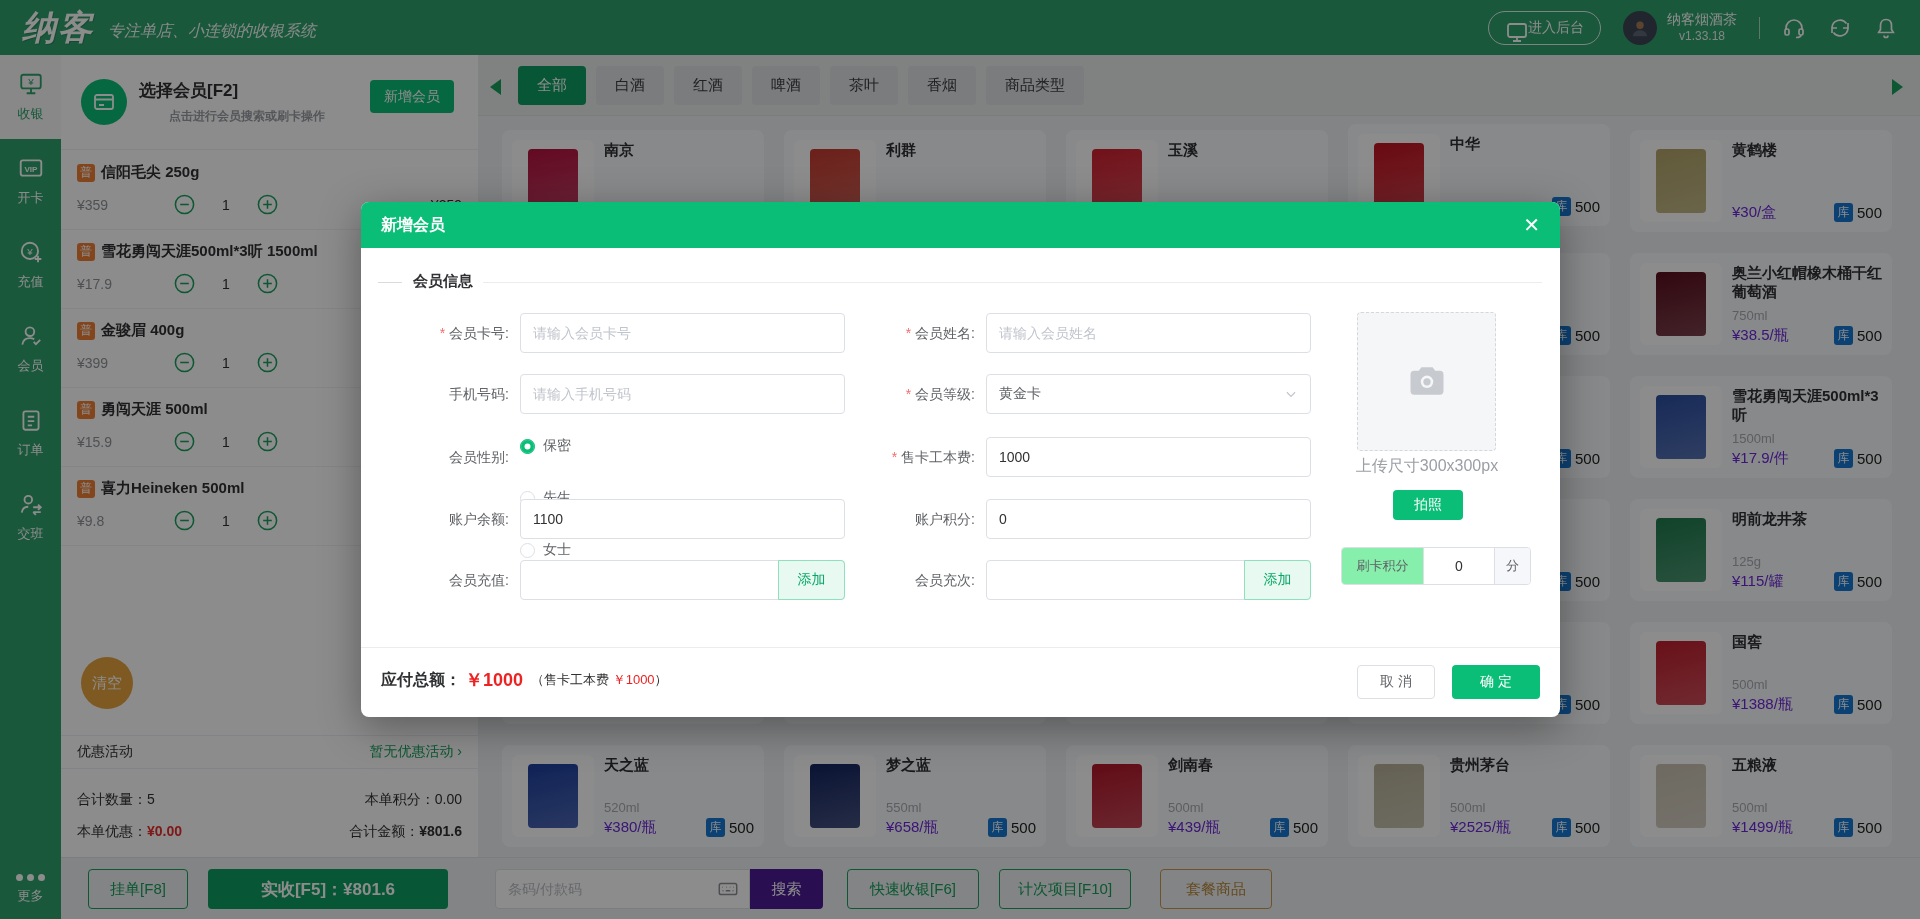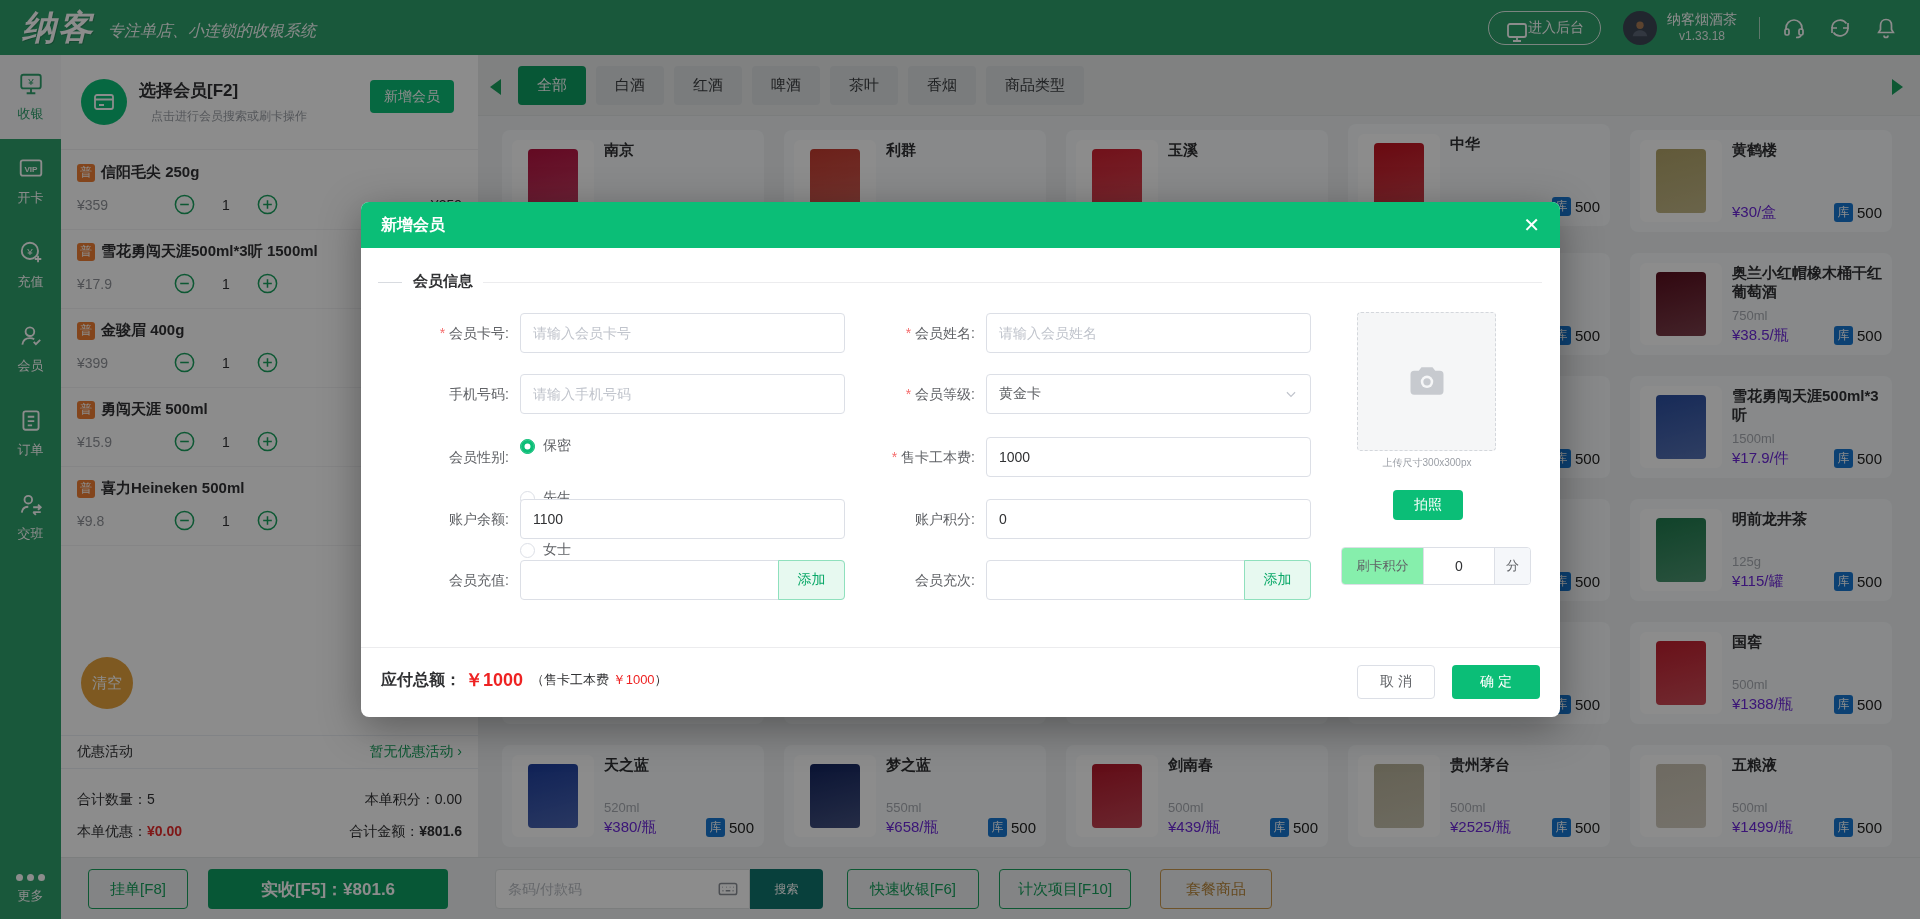--- a/index.html
+++ b/index.html
@@ -28,21 +28,21 @@
   .side-more{position:absolute;bottom:14px;left:0;width:61px;display:flex;flex-direction:column;align-items:center;gap:6px;font-size:13px;cursor:pointer;}
   .dots{display:flex;gap:4px;}
   .dots i{width:7px;height:7px;border-radius:50%;background:#fff;}
 
   
   .member-panel{position:absolute;left:61px;top:55px;width:417px;height:802px;background:#fff;}
   .mp-head{position:relative;height:95px;border-bottom:1px solid #f0f1f3;padding:24px 0 0 20px;}
   .mp-avatar{position:absolute;left:20px;top:24px;width:46px;height:46px;border-radius:50%;background:#0BBE77;display:flex;align-items:center;justify-content:center;color:#fff;}
   .mp-avatar svg{width:24px;height:24px;}
   .mp-title{margin-left:58px;font-size:17px;font-weight:bold;color:#303133;}
-  .mp-sub{margin-left:70px;font-size:12px;color:#9a9ea5;margin-top:6px;}
+  .mp-sub{margin-left:88px;font-size:12px;color:#9a9ea5;margin-top:6px;font-weight:bold;}
   .mp-add{position:absolute;right:24px;top:25px;height:33px;padding:0 14px;background:#0BBE77;color:#fff;border:none;border-radius:4px;font-size:14px;cursor:pointer;}
   .cart-list{position:absolute;top:96px;left:0;width:417px;}
   .cart-item{height:79px;border-bottom:1px solid #f2f3f5;padding:12px 16px 0 16px;}
   .ci-name{font-size:15px;font-weight:bold;color:#303133;display:flex;align-items:center;gap:6px;white-space:nowrap;}
   .ci-badge{flex:none;width:18px;height:18px;border-radius:3px;background:#EE7E33;color:#fff;font-size:12px;font-weight:normal;display:flex;align-items:center;justify-content:center;}
   .ci-row{display:flex;align-items:center;margin-top:11px;font-size:14px;color:#909399;}
   .ci-price{width:96px;}
   .ci-qtywrap{display:flex;align-items:center;gap:26px;color:#303133;}
   .ci-btn{width:23px;height:23px;color:#18a05e;cursor:pointer;}
   .ci-btn svg{width:23px;height:23px;}
@@ -77,21 +77,21 @@
   .p-stock b{width:19px;height:19px;border-radius:3px;background:#1677d2;color:#fff;font-size:12px;font-weight:normal;display:flex;align-items:center;justify-content:center;}
 
   
   .bottom-bar{position:absolute;left:61px;top:857px;width:1859px;height:62px;background:#eef1f2;border-top:1px solid #e2e5e6;}
   .bb-hold{position:absolute;left:27px;top:11px;width:100px;height:40px;border:1px solid #18a05e;color:#18a05e;background:transparent;border-radius:4px;font-size:15px;cursor:pointer;}
   .bb-pay{position:absolute;left:147px;top:11px;width:240px;height:40px;background:#0e9e63;color:#fff;border:none;border-radius:4px;font-size:17px;font-weight:bold;cursor:pointer;}
   .bb-input{position:absolute;left:434px;top:11px;width:255px;height:40px;background:#fff;border:1px solid #e0e3e4;border-radius:4px 0 0 4px;display:flex;align-items:center;padding:0 10px;}
   .bb-input input{border:none;outline:none;flex:1;font-size:14px;color:#303133;background:transparent;}
   .bb-input input::placeholder{color:#b8bcc2;}
   .bb-input .kbd{color:#8a8f96;width:22px;height:22px;}
-  .bb-search{position:absolute;left:689px;top:11px;width:73px;height:40px;background:#0f766e;color:#fff;border:none;border-radius:0 4px 4px 0;font-size:12px;cursor:pointer;}
+  .bb-search{position:absolute;left:689px;top:11px;width:73px;height:40px;background:#4c1d95;color:#fff;border:none;border-radius:0 4px 4px 0;font-size:15px;cursor:pointer;}
   .bb-ghost{position:absolute;top:11px;height:40px;border-radius:4px;background:transparent;font-size:15px;cursor:pointer;}
   .bb-quick{left:786px;width:132px;border:1px solid #18a05e;color:#18a05e;}
   .bb-times{left:938px;width:132px;border:1px solid #18a05e;color:#18a05e;}
   .bb-combo{left:1099px;width:112px;border:1px solid #c9984d;color:#b9863a;}
 
   
   .dim{position:absolute;inset:0;background:rgba(0,0,0,.45);z-index:50;}
   .modal{position:absolute;left:361px;top:202px;width:1199px;height:515px;background:#fff;border-radius:8px;z-index:60;box-shadow:0 10px 40px rgba(0,0,0,.35);}
   .m-head{position:absolute;left:0;top:0;width:1199px;height:46px;background:#0BBE77;border-radius:8px 8px 0 0;color:#fff;display:flex;align-items:center;padding:0 20px;font-size:16px;font-weight:bold;}
   .m-close{margin-left:auto;font-size:20px;font-weight:normal;cursor:pointer;line-height:1;}
@@ -106,21 +106,21 @@
   .m-input::placeholder{color:#c0c4cc;}
   .m-select{display:flex;align-items:center;cursor:pointer;color:#606266;}
   .m-select .chev{margin-left:auto;color:#c0c4cc;width:14px;height:14px;}
   .radio-group{position:absolute;left:159px;top:0;height:40px;display:flex;align-items:center;gap:34px;font-size:14px;color:#606266;flex-direction:column;}
   .radio{display:flex;align-items:center;gap:8px;cursor:pointer;}
   .r-dot{width:15px;height:15px;border-radius:50%;border:1px solid #dcdfe6;background:#fff;}
   .radio.sel .r-dot{background:#0BBE77;border-color:#0BBE77;box-shadow:inset 0 0 0 3.5px #0BBE77, inset 0 0 0 8px #fff;}
   .add-btn{position:absolute;top:0;width:67px;height:40px;background:#e7f9f0;border:1px solid #8fe0bd;color:#0aa868;border-radius:0 4px 4px 0;font-size:14px;cursor:pointer;}
   .photo-box{position:absolute;left:996px;top:110px;width:139px;height:139px;border:1px dashed #d4d7dc;background:#f5f6f7;border-radius:4px;display:flex;align-items:center;justify-content:center;color:#c7cacf;}
   .photo-box svg{width:44px;height:44px;}
-  .photo-hint{position:absolute;left:966px;top:254px;width:200px;text-align:center;font-size:10px;color:#9a9ea5;}
+  .photo-hint{position:absolute;left:966px;top:254px;width:200px;text-align:center;font-size:16px;color:#9a9ea5;}
   .shot-btn{position:absolute;left:1032px;top:288px;width:70px;height:30px;background:#0BBE77;color:#fff;border:none;border-radius:4px;font-size:14px;cursor:pointer;}
   .swipe{position:absolute;left:980px;top:345px;width:190px;height:38px;display:flex;border:1px solid #dcdfe6;border-radius:4px;overflow:hidden;font-size:13px;}
   .swipe .sl{width:82px;background:#86efac;display:flex;align-items:center;justify-content:center;color:#606266;border-right:1px solid #dcdfe6;}
   .swipe input{width:70px;border:none;outline:none;text-align:center;font-size:14px;color:#303133;}
   .swipe .su{width:36px;background:#f5f7fa;display:flex;align-items:center;justify-content:center;color:#606266;border-left:1px solid #dcdfe6;}
   .m-footline{position:absolute;left:0;top:445px;width:1199px;height:1px;background:#ececee;}
   .m-foot{position:absolute;left:20px;top:455px;height:46px;display:flex;align-items:center;font-size:14px;color:#303133;}
   .mf-label{font-size:16px;font-weight:bold;}
   .mf-total{font-size:18px;font-weight:bold;color:#ee2222;margin:0 8px 0 4px;}
   .mf-note{font-size:13px;color:#303133;}

